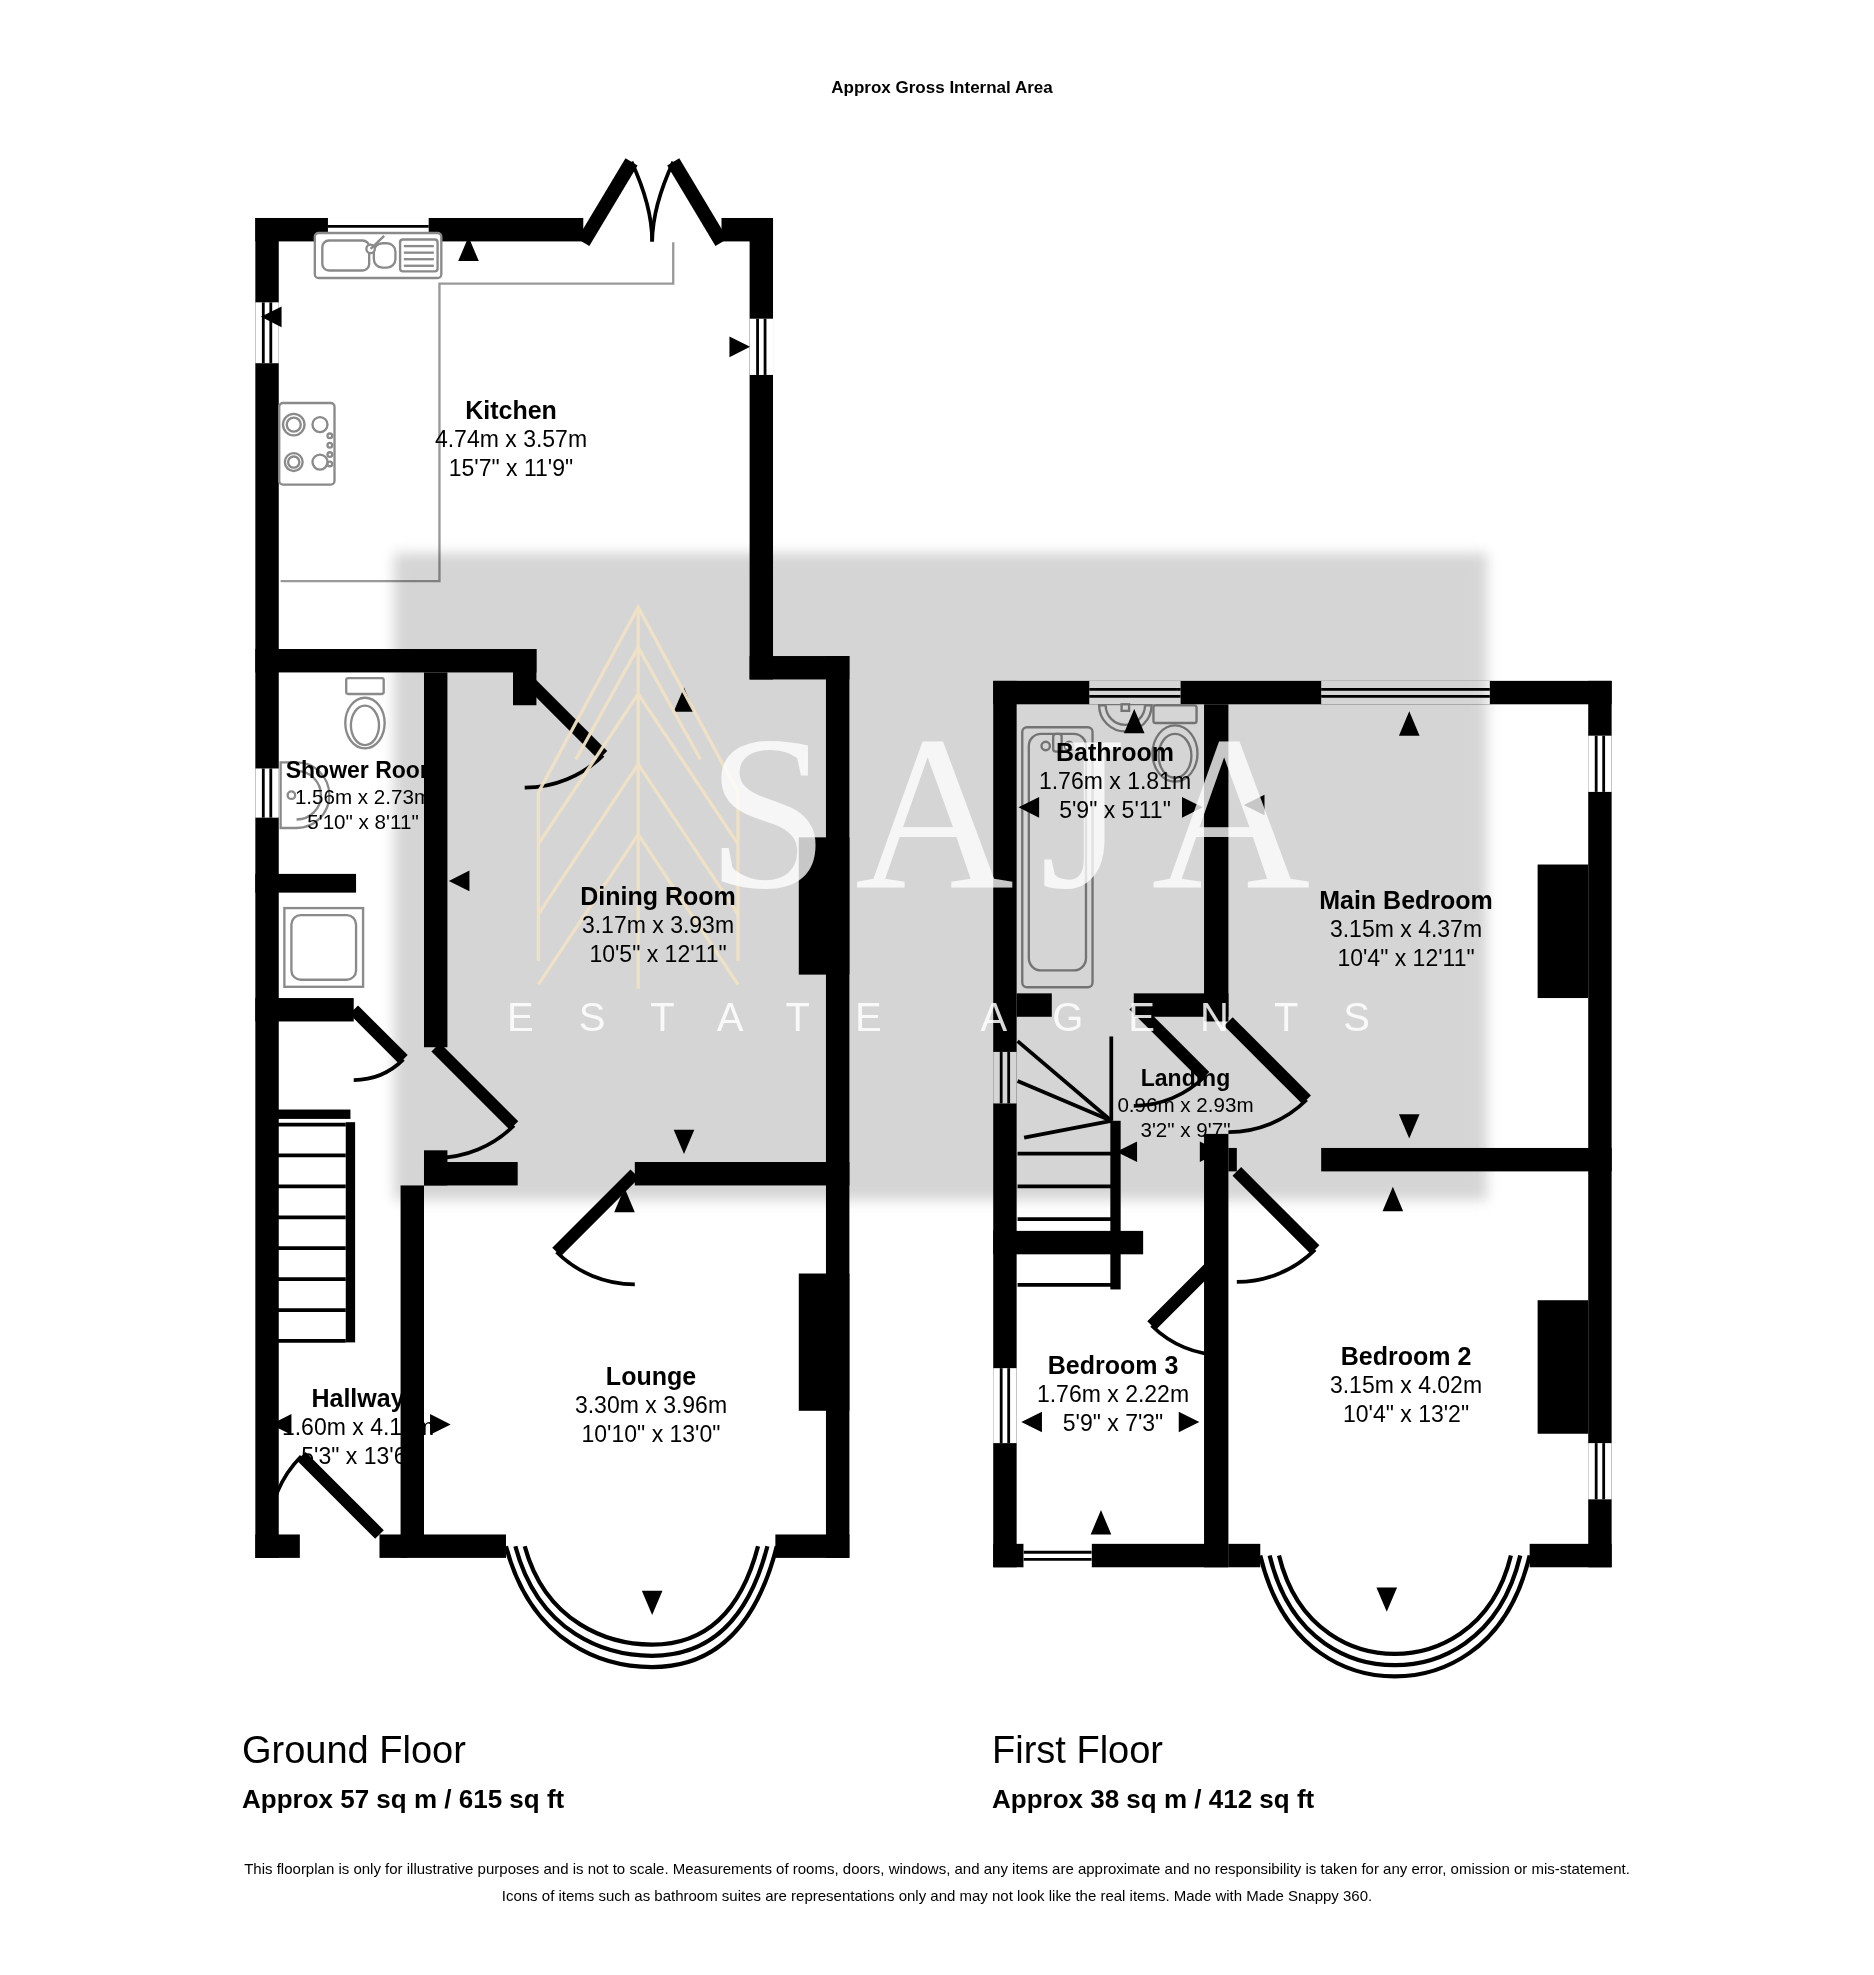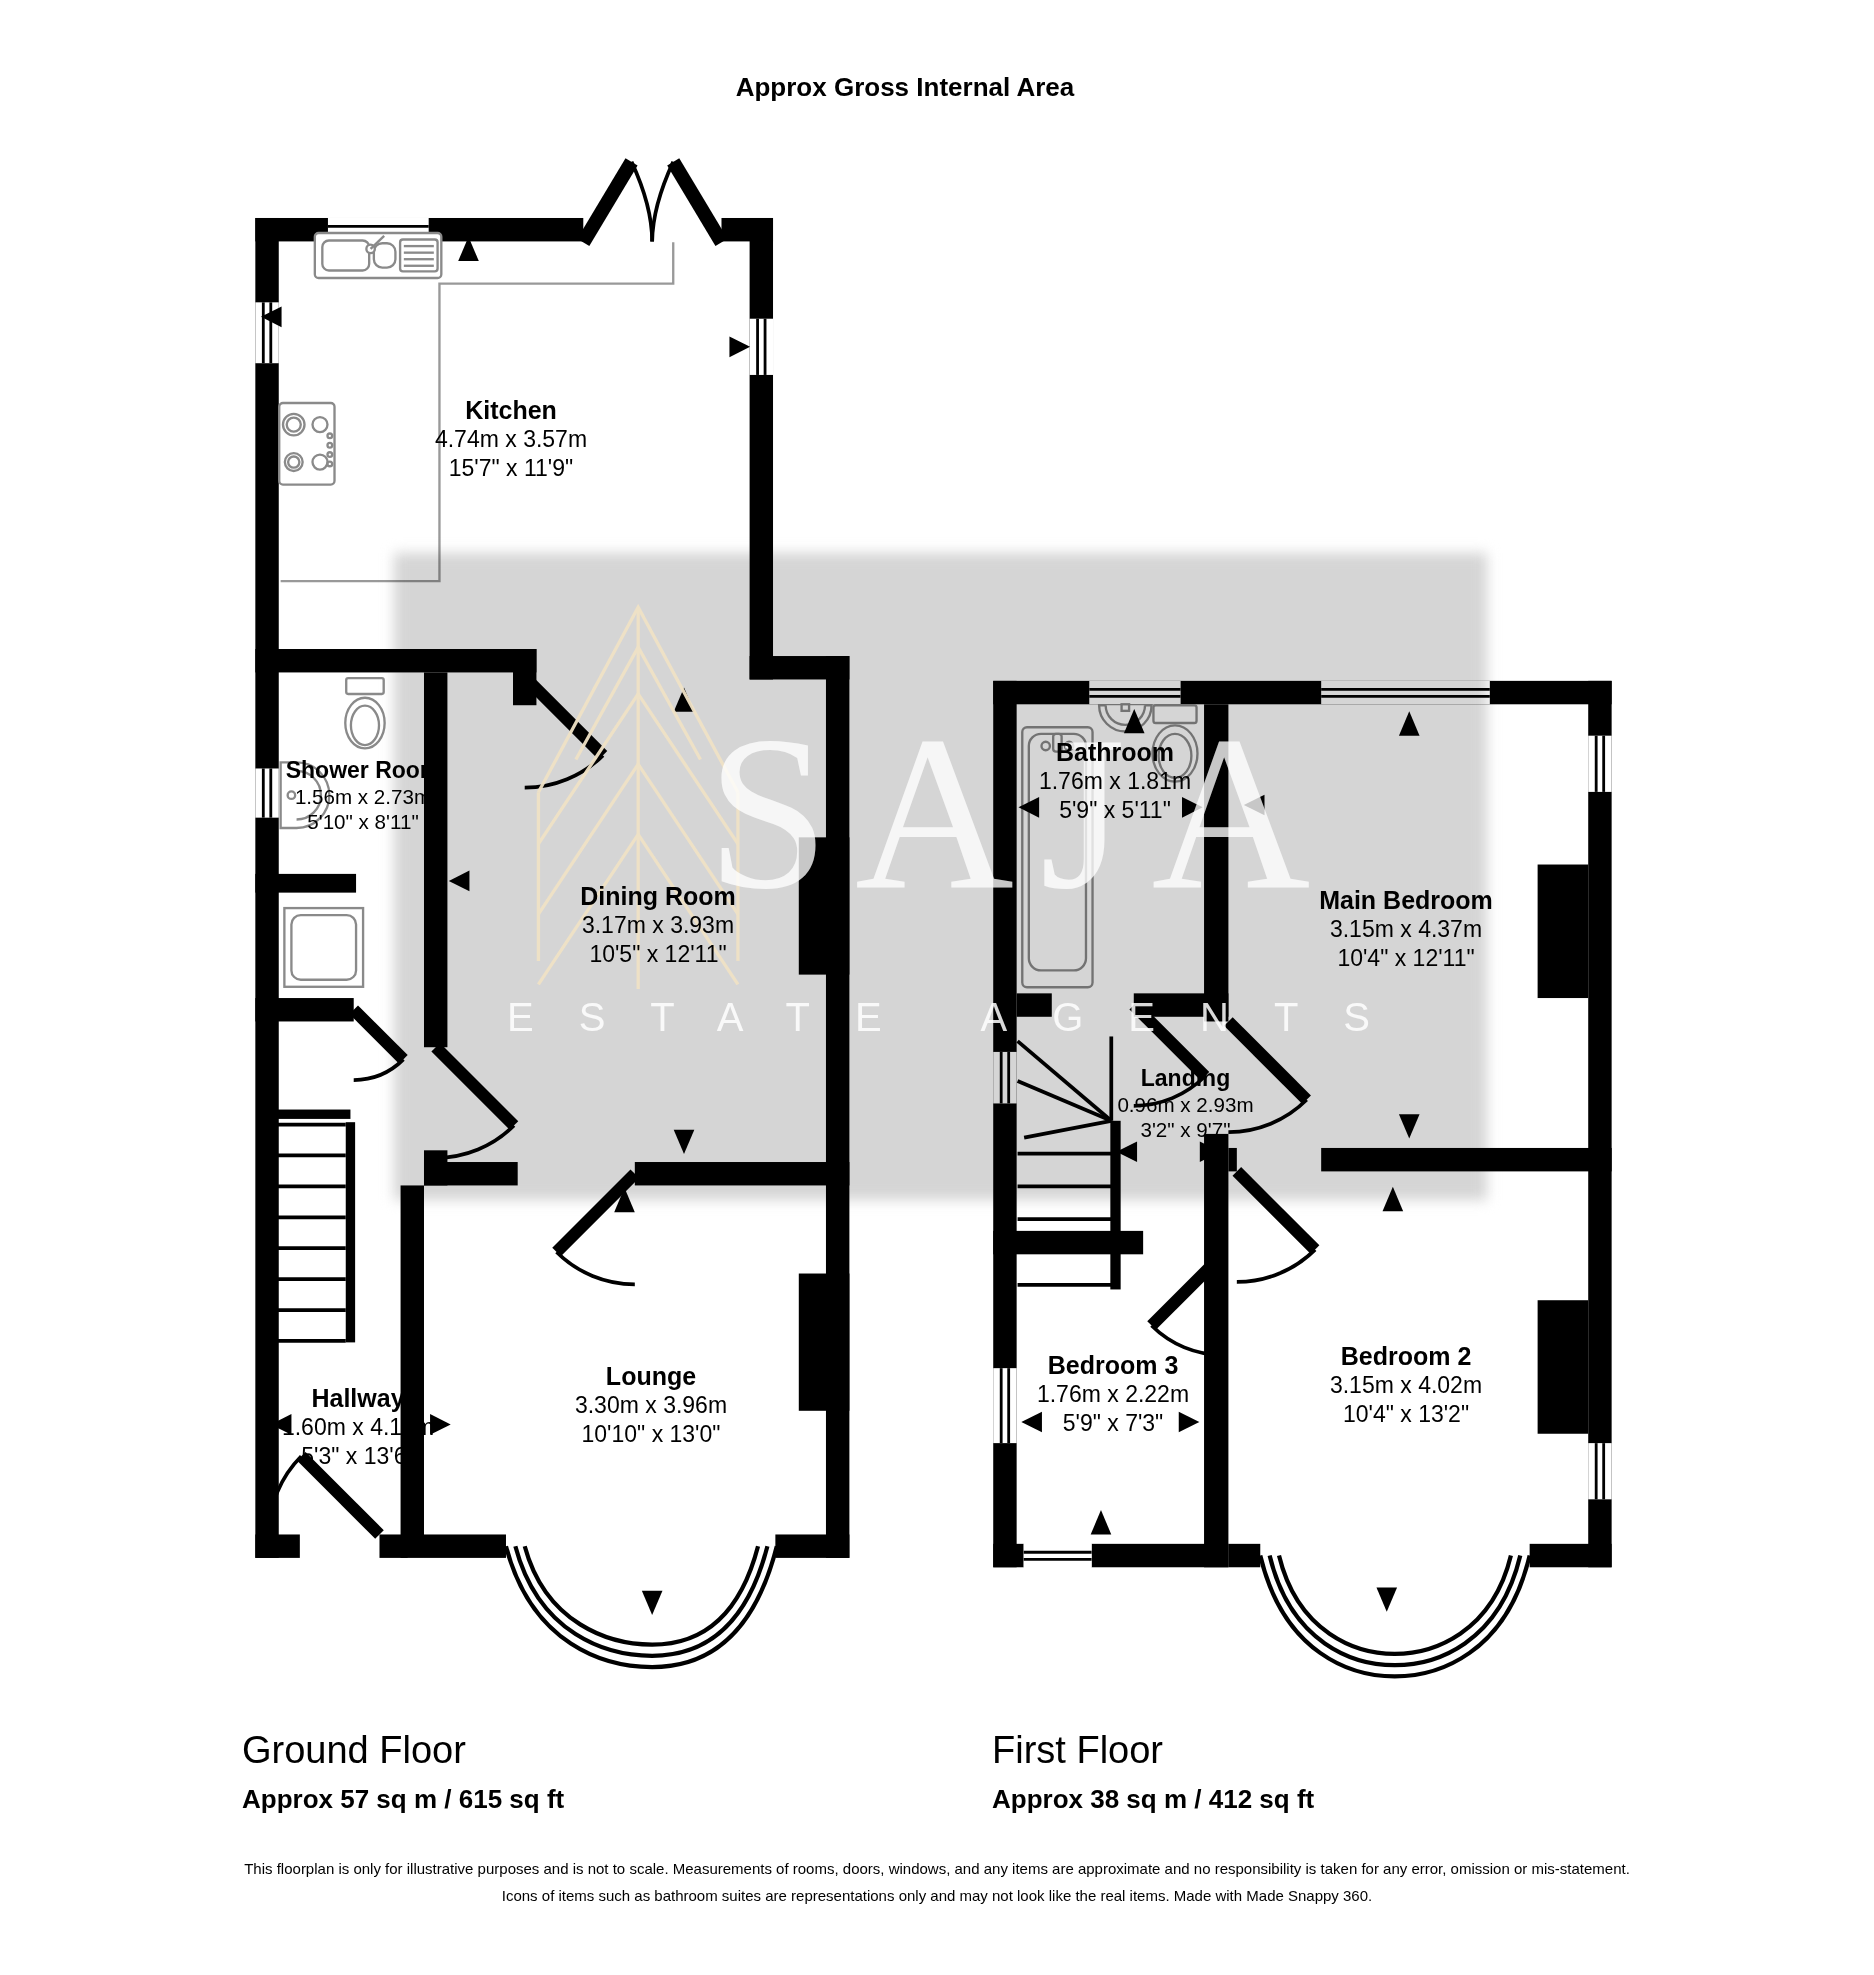--- a/index.html
+++ b/index.html
@@ -2,22 +2,22 @@
 <html style="font-size:7.5px"><head>
 <meta charset="utf-8">
 <style>
   html, body { margin:0; padding:0; }
   body {
     width:1874px; height:1975px; position:relative; background:#ffffff;
     font-family:"Liberation Sans", sans-serif; color:#000; overflow:hidden;
   }
   #plan-svg { position:absolute; left:0; top:0; }
 
-  .page-title { position:absolute; left:530px; top:70px; width:750px;
-    text-align:center; font-weight:bold; font-size:26px; line-height:35px; }
+  .page-title { position:absolute; left:567px; top:70px; width:750px;
+    text-align:center; font-weight:bold; font-size:17px; line-height:35px; }
 
   .wm-rect { position:absolute; left:394px; top:553px; width:1093px; height:647px;
     background:#d5d5d5; mix-blend-mode:multiply; filter:blur(6.6px); }
   .wm-logo { position:absolute; left:515px; top:586px; }
   .wm-brand { position:absolute; left:623px; top:703px; width:797px; text-align:center;
     font-family:Liberation Serif, serif; font-size:220px; letter-spacing:26px;
     color:rgba(255,255,255,0.78); line-height:1; }
   .wm-tagline { position:absolute; left:507px; top:997px; width:914px; text-align:left;
     font-size:40px; letter-spacing:45px; color:rgba(255,255,255,0.85); line-height:1; }
 

